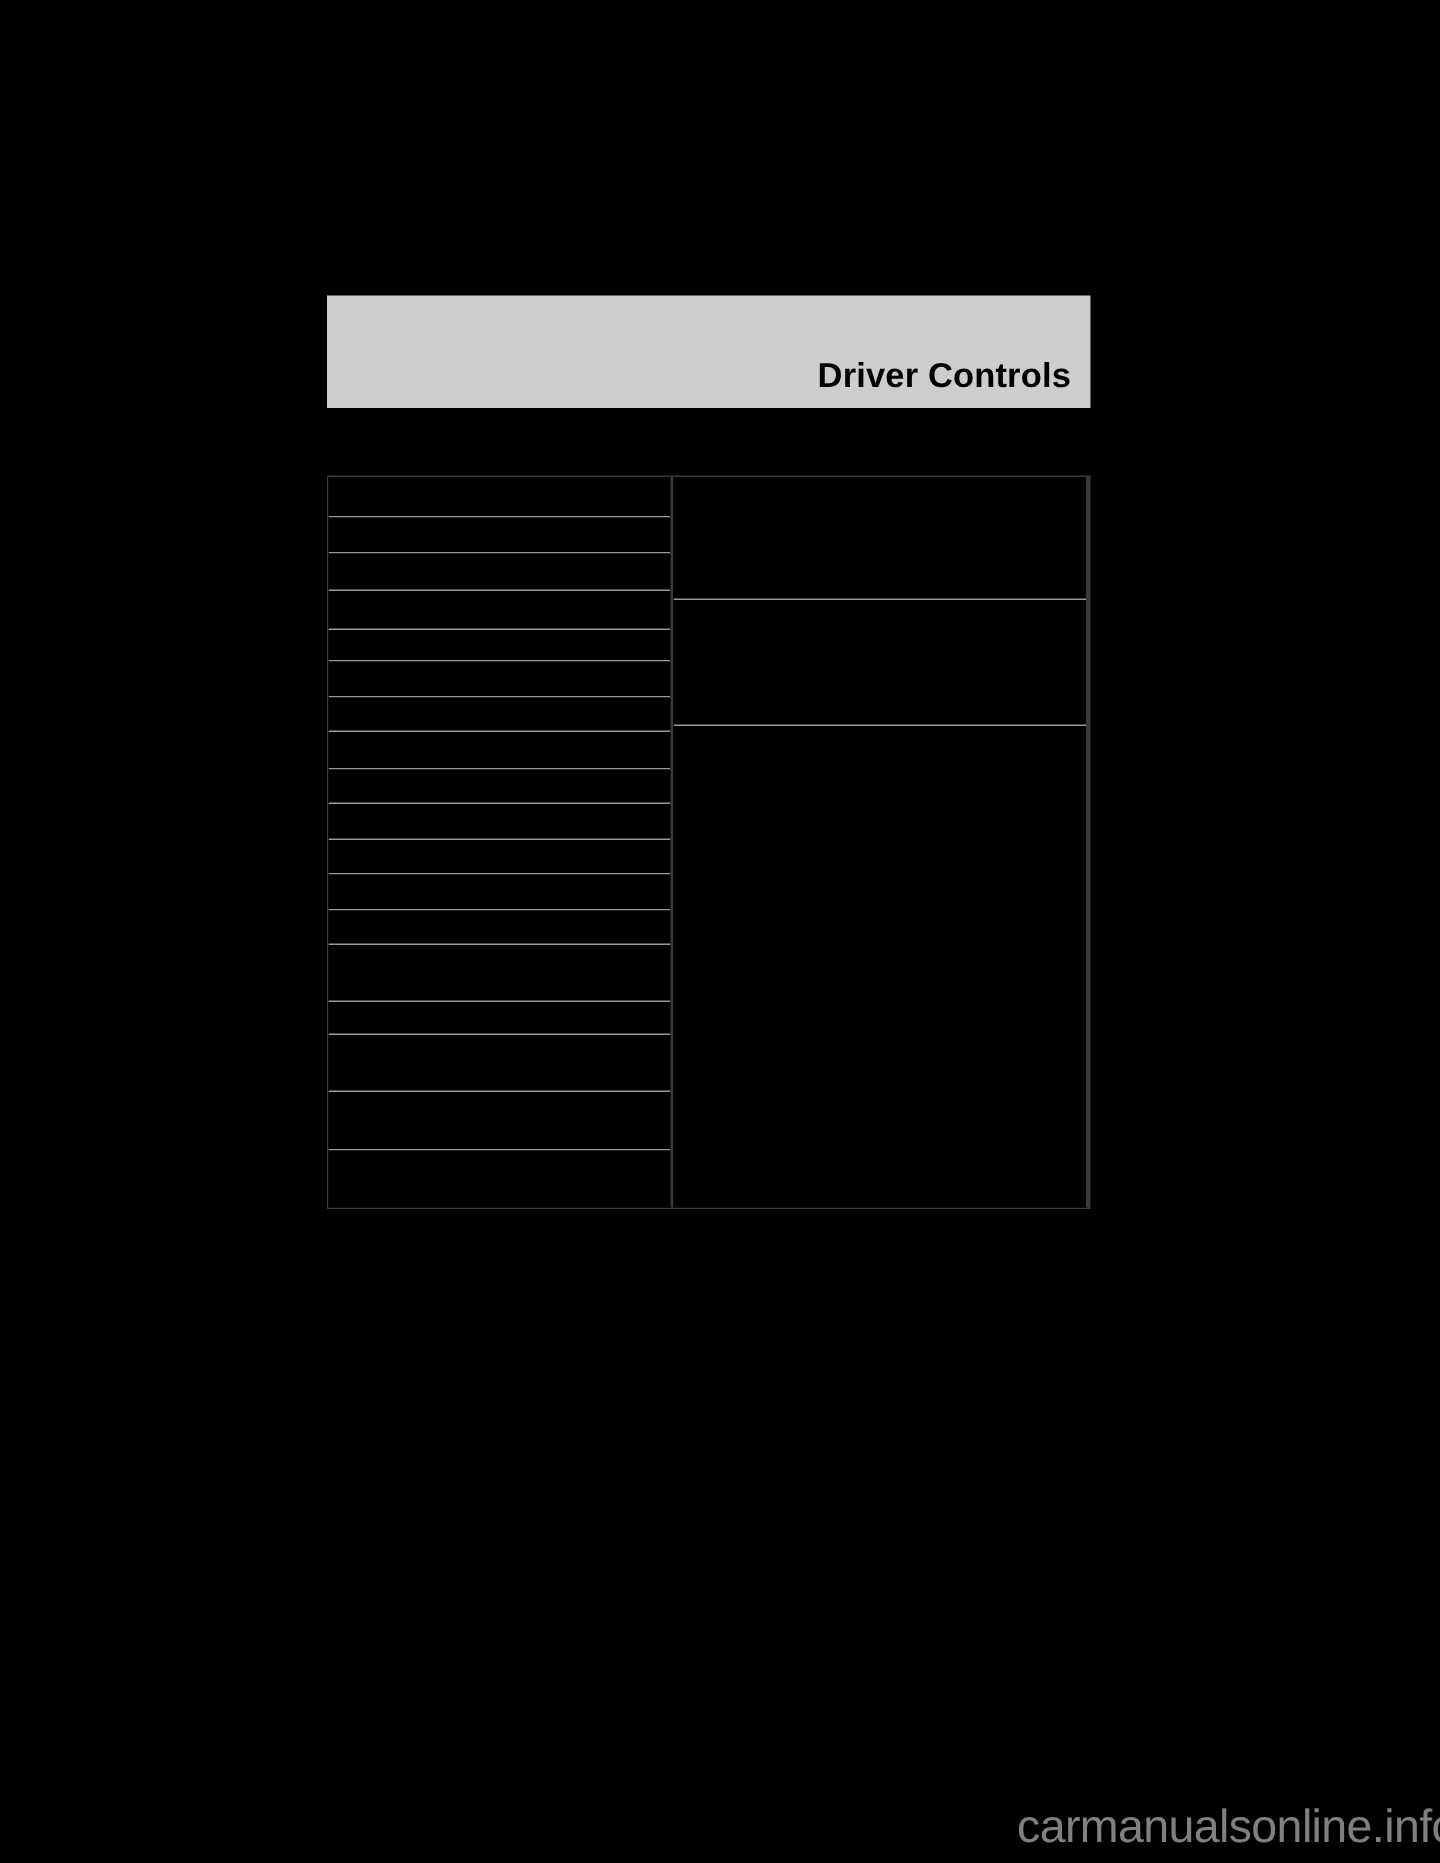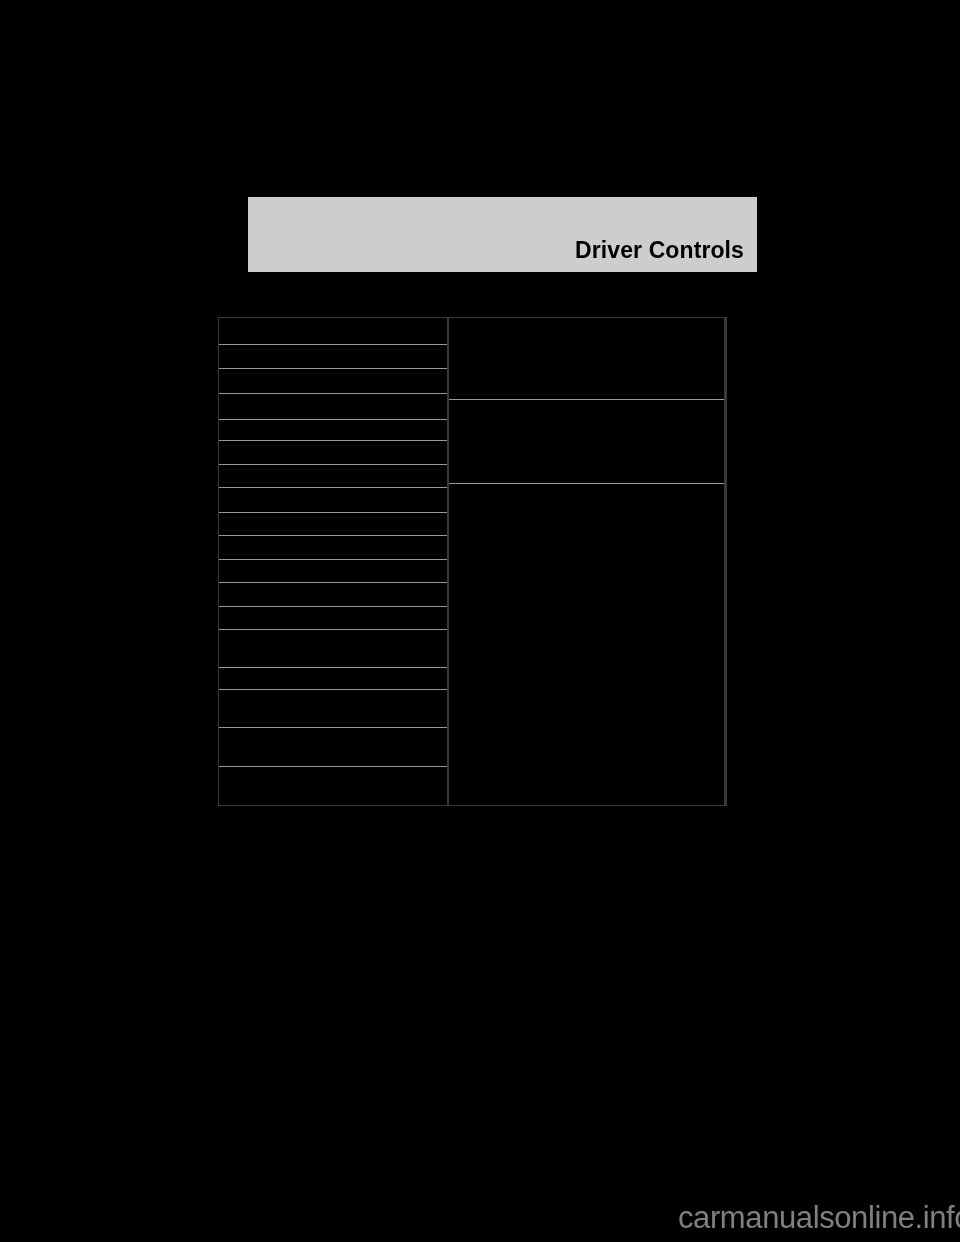--- a/index.html
+++ b/index.html
@@ -26,21 +26,20 @@
 
   
   #section-header {
     position: absolute;
     left: 218px;
     top: 197px;
     width: 509px;
     height: 75px;
     background: #cdcdcd;
     box-sizing: border-box;
-    margin-left: 30px;
   }
 
   #section-header-title {
     position: absolute;
     right: 13px;
     bottom: 10px;
     font-size: 23px;
     font-weight: bold;
     line-height: 1;
     color: #000000;

